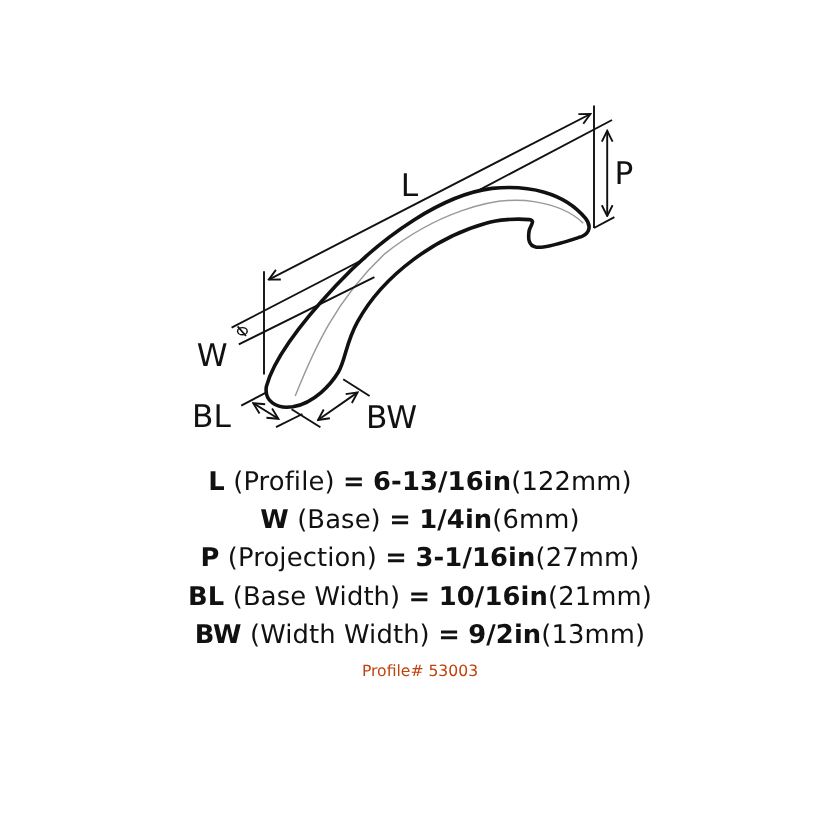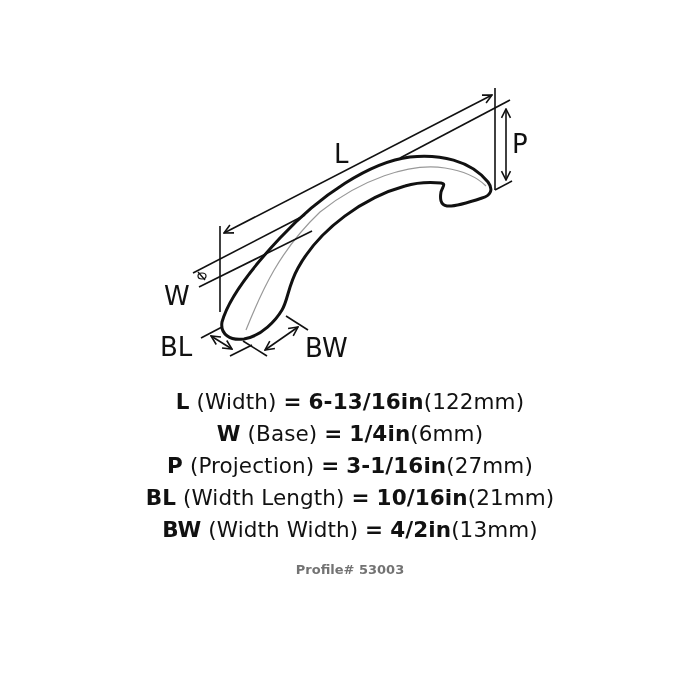--- a/index.html
+++ b/index.html
@@ -3,21 +3,21 @@
 <meta charset="utf-8">
 <style>
   html, body { margin: 0; padding: 0; background: #ffffff; }
   body { width: 700px; height: 700px; position: relative; overflow: hidden; font-family: "Liberation Sans", "DejaVu Sans", sans-serif; color: #111; }
   svg.drawing { position: absolute; left: 0; top: 0; width: 700px; height: 700px; }
   .lbl { font-family: "DejaVu Sans", sans-serif; font-size: 26px; fill: #111; font-weight: 400; }
   .specs { position: absolute; left: 0; top: 386px; width: 700px; text-align: center; }
   .spec-line { font-family: "DejaVu Sans", sans-serif; font-size: 21.5px; line-height: 32px; color: #111; white-space: nowrap; letter-spacing: 0.1px; }
   .spec-line .abbr { font-weight: 700; }
   .spec-line .val { font-weight: 700; }
-  .profile { font-family: "DejaVu Sans", sans-serif; font-size: 13px; color: #737373; margin-top: 16px; font-weight: bold; }
+  .profile { font-family: "DejaVu Sans", sans-serif; font-size: 13px; color: #c2410c; margin-top: 6px; }
 </style>
 </head>
 <body>
 
 <svg class="drawing" viewBox="0 0 700 700" xmlns="http://www.w3.org/2000/svg">
   <defs>
     <marker id="arr" viewBox="0 0 10 10" refX="9" refY="5" markerWidth="7" markerHeight="7" orient="auto-start-reverse">
       <path d="M1,1 L9,5 L1,9" fill="none" stroke="#111" stroke-width="1.4"></path>
     </marker>
   </defs>
@@ -73,42 +73,42 @@
     <line x1="243" y1="341" x2="267" y2="356" stroke="#111" stroke-width="1.6"></line>
     <line x1="286" y1="316" x2="308" y2="330" stroke="#111" stroke-width="1.6"></line>
     <line x1="265" y1="350" x2="298" y2="327" stroke="#111" stroke-width="1.6" marker-start="url(#arr)" marker-end="url(#arr)"></line>
     <text class="lbl" x="305" y="357">BW</text>
   </g>
 </svg>
 
 <div class="specs">
   <div class="spec-line">
     <span class="abbr">L</span>
-    <span>(Width)</span>
+    <span>(Profile)</span>
     <span class="val">=</span>
     <span class="val">6-13/16in</span><span>(122mm)</span>
   </div>
   <div class="spec-line">
     <span class="abbr">W</span>
     <span>(Base)</span>
     <span class="val">=</span>
     <span class="val">1/4in</span><span>(6mm)</span>
   </div>
   <div class="spec-line">
     <span class="abbr">P</span>
     <span>(Projection)</span>
     <span class="val">=</span>
     <span class="val">3-1/16in</span><span>(27mm)</span>
   </div>
   <div class="spec-line">
     <span class="abbr">BL</span>
-    <span>(Width Length)</span>
+    <span>(Base Width)</span>
     <span class="val">=</span>
     <span class="val">10/16in</span><span>(21mm)</span>
   </div>
   <div class="spec-line">
     <span class="abbr">BW</span>
     <span>(Width Width)</span>
     <span class="val">=</span>
-    <span class="val">4/2in</span><span>(13mm)</span>
+    <span class="val">9/2in</span><span>(13mm)</span>
   </div>
   <div class="profile">Profile# 53003</div>
 </div>
 
 </body></html>

